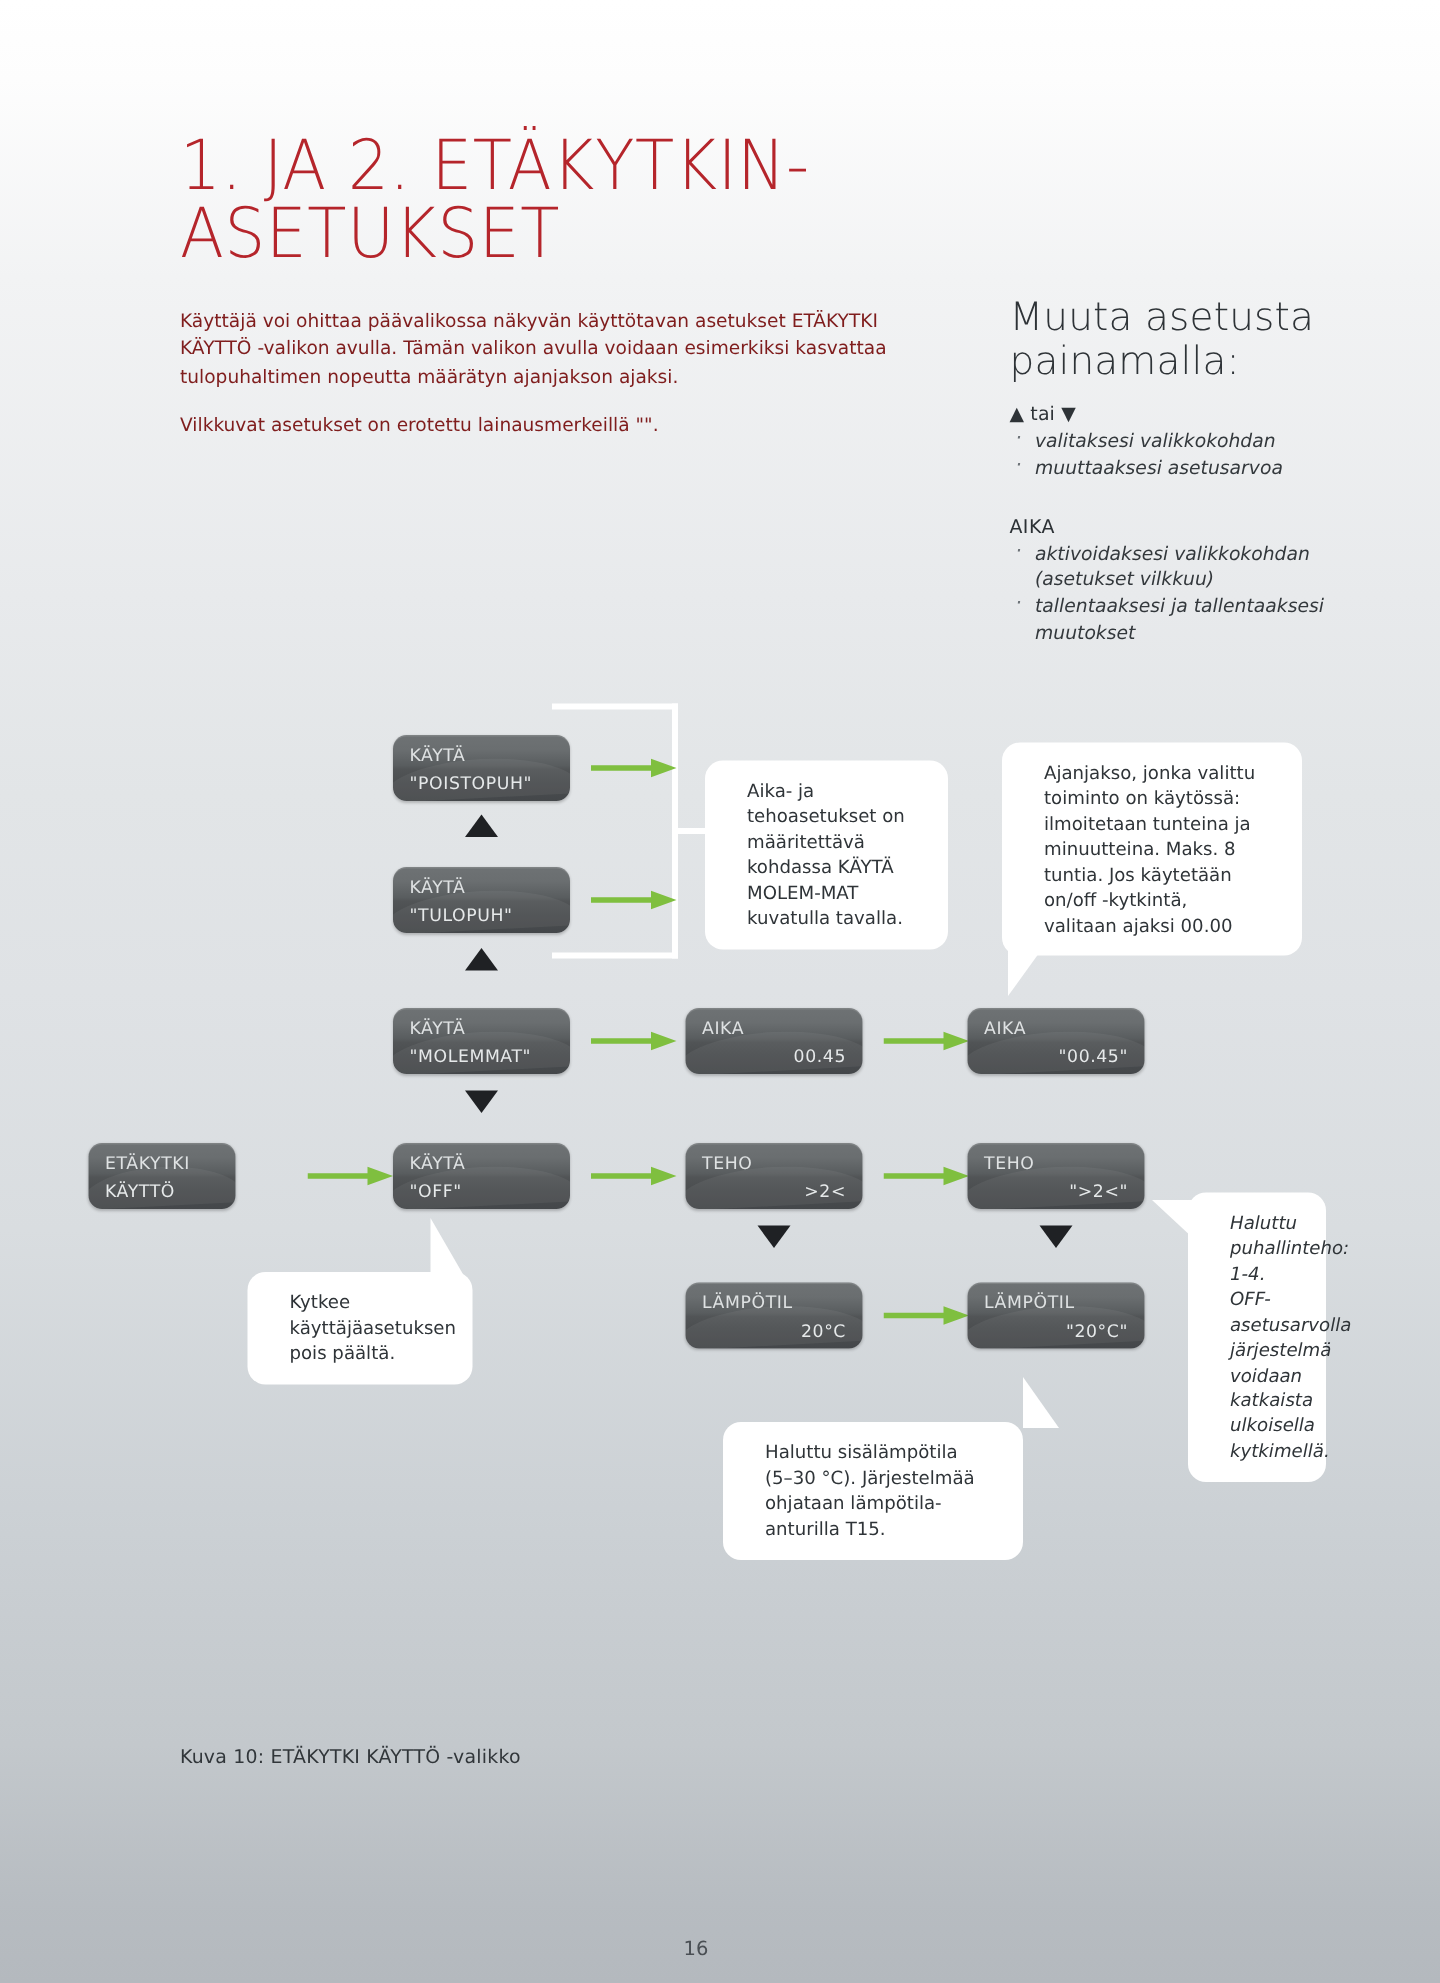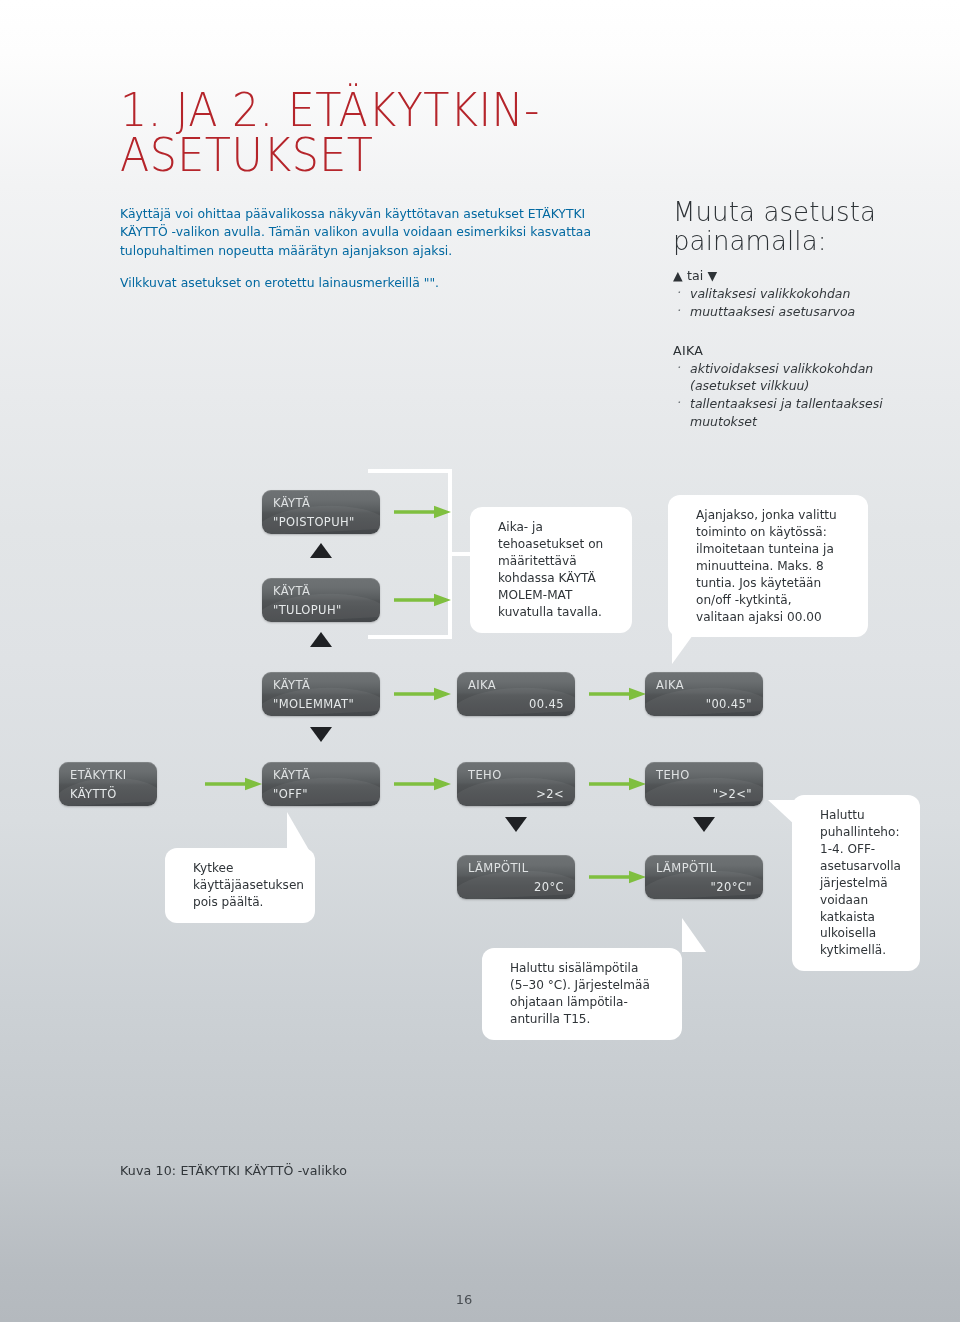--- a/index.html
+++ b/index.html
@@ -44,21 +44,21 @@
     white-space: pre-line;
   }
 
   .intro-col {
     position: absolute;
     left: 120px;
     top: 205px;
     width: 500px;
     font-size: 12.4px;
     line-height: 1.48;
-    color: #0369a1;
+    color: #7f1d1d;
   }
   .intro-col p { margin-bottom: 14px; }
   .intro-col p:last-child { margin-bottom: 0; }
 
   
   .right-col {
     position: absolute;
     left: 673px;
     top: 198px;
     width: 300px;
@@ -372,21 +372,21 @@
     <svg width="58" height="14" viewBox="0 0 58 14">
         <path d="M0 5.2 h40 v-4.4 l17 6.2 -17 6.2 v-4.4 H0 z" fill="#7fbf3f"></path>
       </svg>
   </div>
 
   <div class="lcd" style="left:645px; top:855px; width:118px; height:44px;">
     <span class="lcd-top">LÄMPÖTIL</span>
     <span class="lcd-bot right">"20°C"</span>
   </div>
 
-  <div class="callout" style="left:792px; top:795px; width:128px;">Haluttu puhallinteho: 1-4. OFF-asetusarvolla järjestelmä voidaan katkaista ulkoisella kytkimellä.</div>
+  <div class="callout" style="left:792px; top:795px; width:92px;font-style:italic;">Haluttu puhallinteho: 1-4. OFF-asetusarvolla järjestelmä voidaan katkaista ulkoisella kytkimellä.</div>
   <div class="tail" style="left:768px; top:800px; border-top:0 solid transparent; border-bottom:26px solid transparent; border-right:28px solid #ffffff;"></div>
 
   <div class="callout" style="left:482px; top:948px; width:200px;">Haluttu sisälämpötila (5–30 °C). Järjestelmää ohjataan lämpötila-anturilla T15.</div>
   <div class="tail" style="left:682px; top:918px; border-left:0 solid transparent; border-right:24px solid transparent; border-bottom:34px solid #ffffff;"></div>
 
 </div>
 
 <div class="fig-caption">Kuva 10: ETÄKYTKI KÄYTTÖ -valikko</div>
 <div class="page-num">16</div>
 

